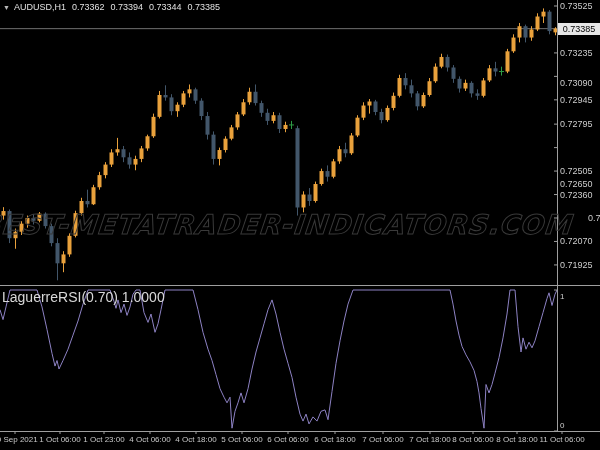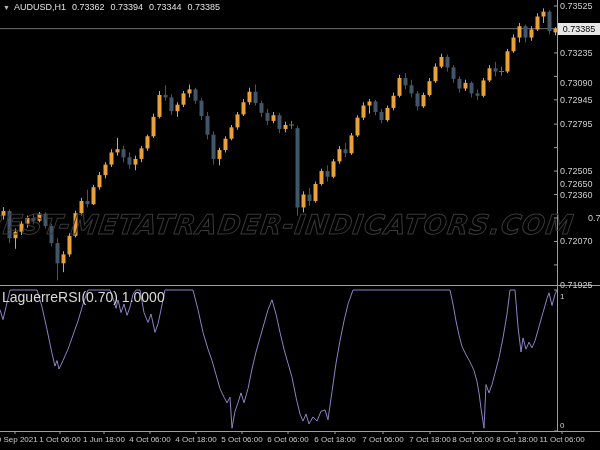--- a/index.html
+++ b/index.html
@@ -264,34 +264,34 @@
       <div class="plabel" style="top: 0.988075px;">0.73525</div>
       <div class="plabel" style="top: 47.9216px;">0.73235</div>
       <div class="plabel" style="top: 71.3884px; margin-top: 7px;">0.73090</div>
       <div class="plabel" style="top: 94.8552px;">0.72945</div>
       <div class="plabel" style="top: 119.131px;">0.72795</div>
       <div class="plabel" style="top: 142.598px; margin-top: 36px;">0.72650</div>
       <div class="plabel" style="top: 166.065px;">0.72505</div>
       <div class="plabel" style="top: 189.532px;">0.72360</div>
       <div class="plabel" style="top: 212.998px; padding-left: 28px;">0.72215</div>
       <div class="plabel" style="top: 236.465px;">0.72070</div>
-      <div class="plabel" style="top: 259.932px; margin-top: 20px;">0.71925</div>
+      <div class="plabel" style="top: 259.932px;">0.71925</div>
     </div>
 
   <div id="price-box" style="top: 22.6457px;">0.73385</div>
 
   <div class="ind-label">LaguerreRSI(0.70) 1.0000</div>
 
   <div id="ind-one" class="ind-scale">1</div>
   <div id="ind-zero" class="ind-scale">0</div>
 
   <div id="time-axis">
       <div class="tlabel" style="left: 15px;">30 Sep 2021</div>
       <div class="tlabel" style="left: 60px;">1 Oct 06:00</div>
-      <div class="tlabel" style="left: 104px;">1 Jun 18:00</div>
+      <div class="tlabel" style="left: 104px;">1 Oct 23:00</div>
       <div class="tlabel" style="left: 150px;">4 Oct 06:00</div>
       <div class="tlabel" style="left: 196px;">4 Oct 18:00</div>
       <div class="tlabel" style="left: 242px;">5 Oct 06:00</div>
       <div class="tlabel" style="left: 288px;">6 Oct 06:00</div>
       <div class="tlabel" style="left: 335px;">6 Oct 18:00</div>
       <div class="tlabel" style="left: 383px;">7 Oct 06:00</div>
       <div class="tlabel" style="left: 430px;">7 Oct 18:00</div>
       <div class="tlabel" style="left: 473px;">8 Oct 06:00</div>
       <div class="tlabel" style="left: 517px;">8 Oct 18:00</div>
       <div class="tlabel" style="left: 562px;">11 Oct 06:00</div>

